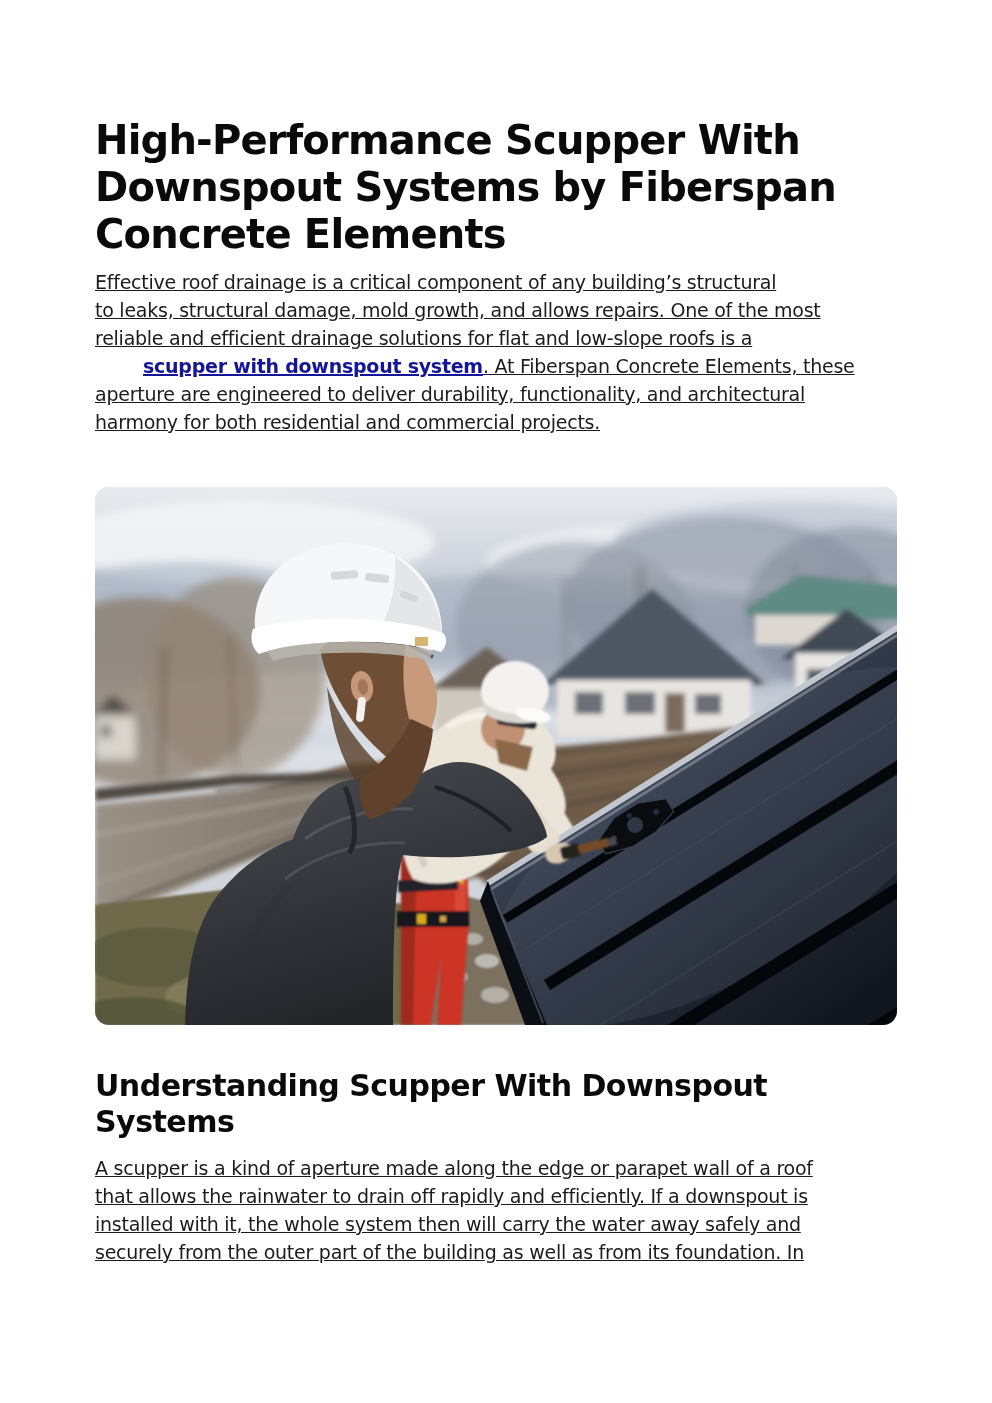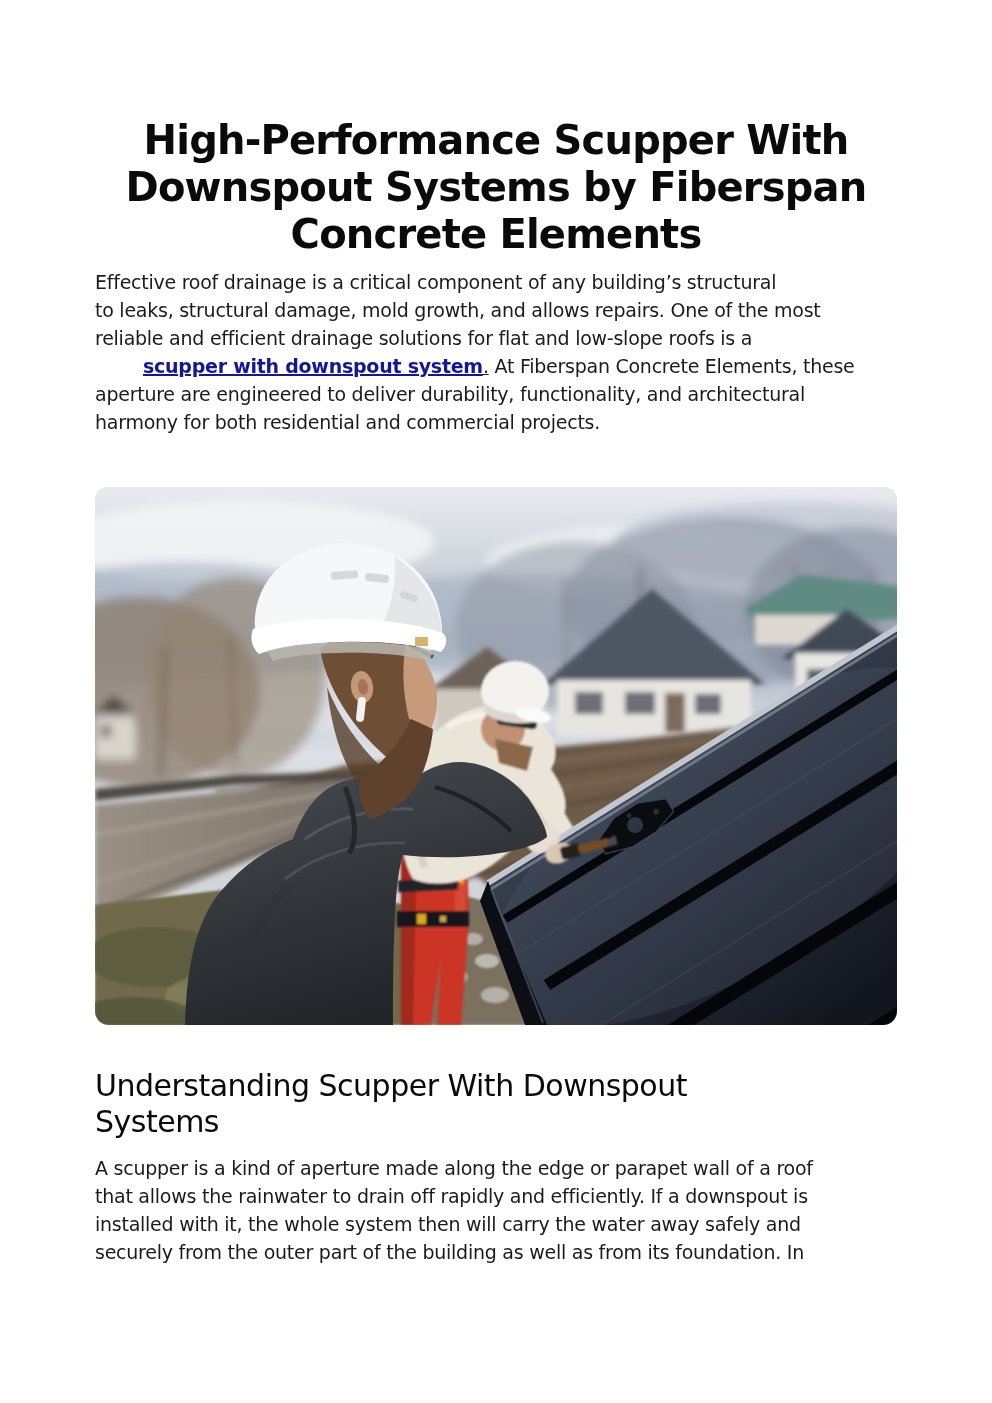--- a/index.html
+++ b/index.html
@@ -6,32 +6,32 @@
   html,body { background:#ffffff; }
   body {
     width:992px; height:1403px; overflow:hidden;
     font-family:"DejaVu Sans","Liberation Sans",sans-serif;
     color:#1b1b1b;
   }
   .page { width:992px; height:1403px; padding:0 95px; background:#ffffff; }
   .h1 {
     margin-top:117px;
     font-size:40px; font-weight:700; line-height:47px;
-    letter-spacing:-0.8px; color:#0a0a0a;text-align:center;
+    letter-spacing:-0.8px; color:#0a0a0a;
   }
   .para { margin-top:10px; font-size:19px; line-height:28px; letter-spacing:-0.25px; color:#1b1b1b; }
-  .para .line { height:28px; white-space:nowrap; }
+  .para .line { height:28px; white-space:nowrap;text-decoration:underline; }
   .hero {
     margin-top:51px; width:802px; height:538px;
     border-radius:14px; overflow:hidden; background:#c9cfd8;
   }
   .hero svg { display:block; width:802px; height:538px; }
   .h2 {
     margin-top:43px;
-    font-size:30px; font-weight:400; line-height:36px;
+    font-size:30px; font-weight:700; line-height:36px;
     letter-spacing:-0.5px; color:#0a0a0a;
   }
   .para2 { margin-top:14px; }
   a.doclink { font-weight:700; text-decoration:underline; text-decoration-thickness:2px;margin-left:48px; }
   .u-period { text-decoration:underline; color:#15159a; }
 </style>
 </head>
 <body>
 
 <div class="page">

